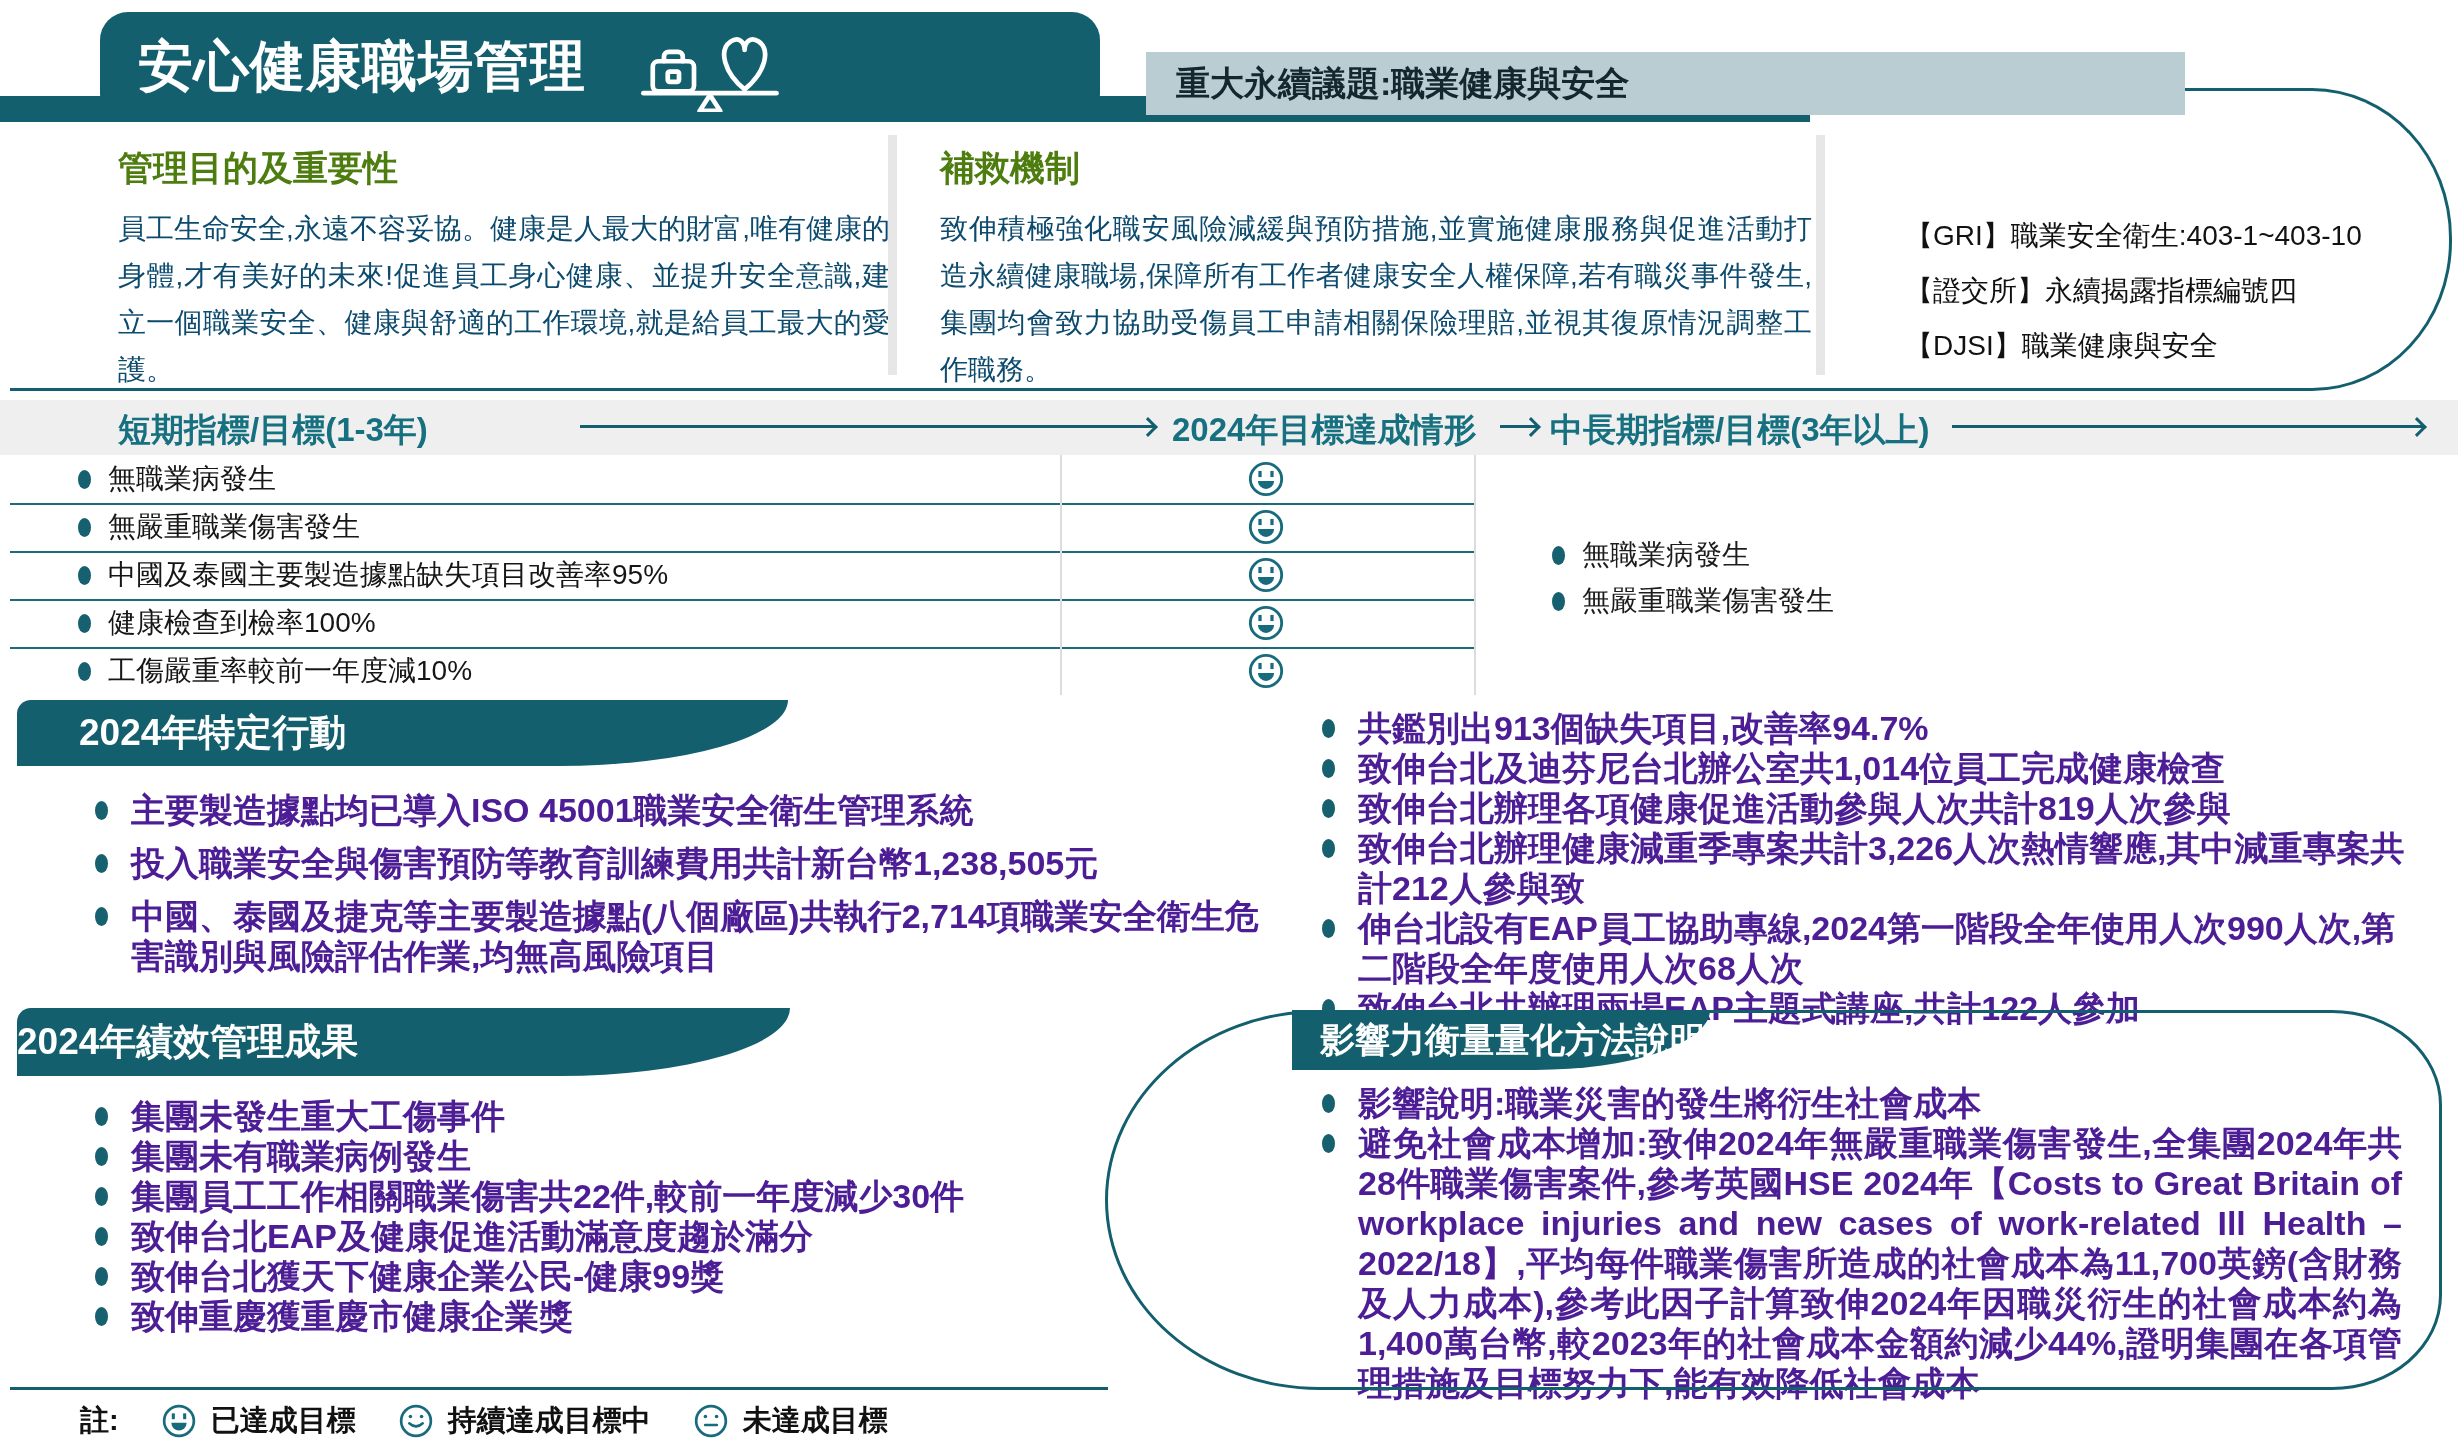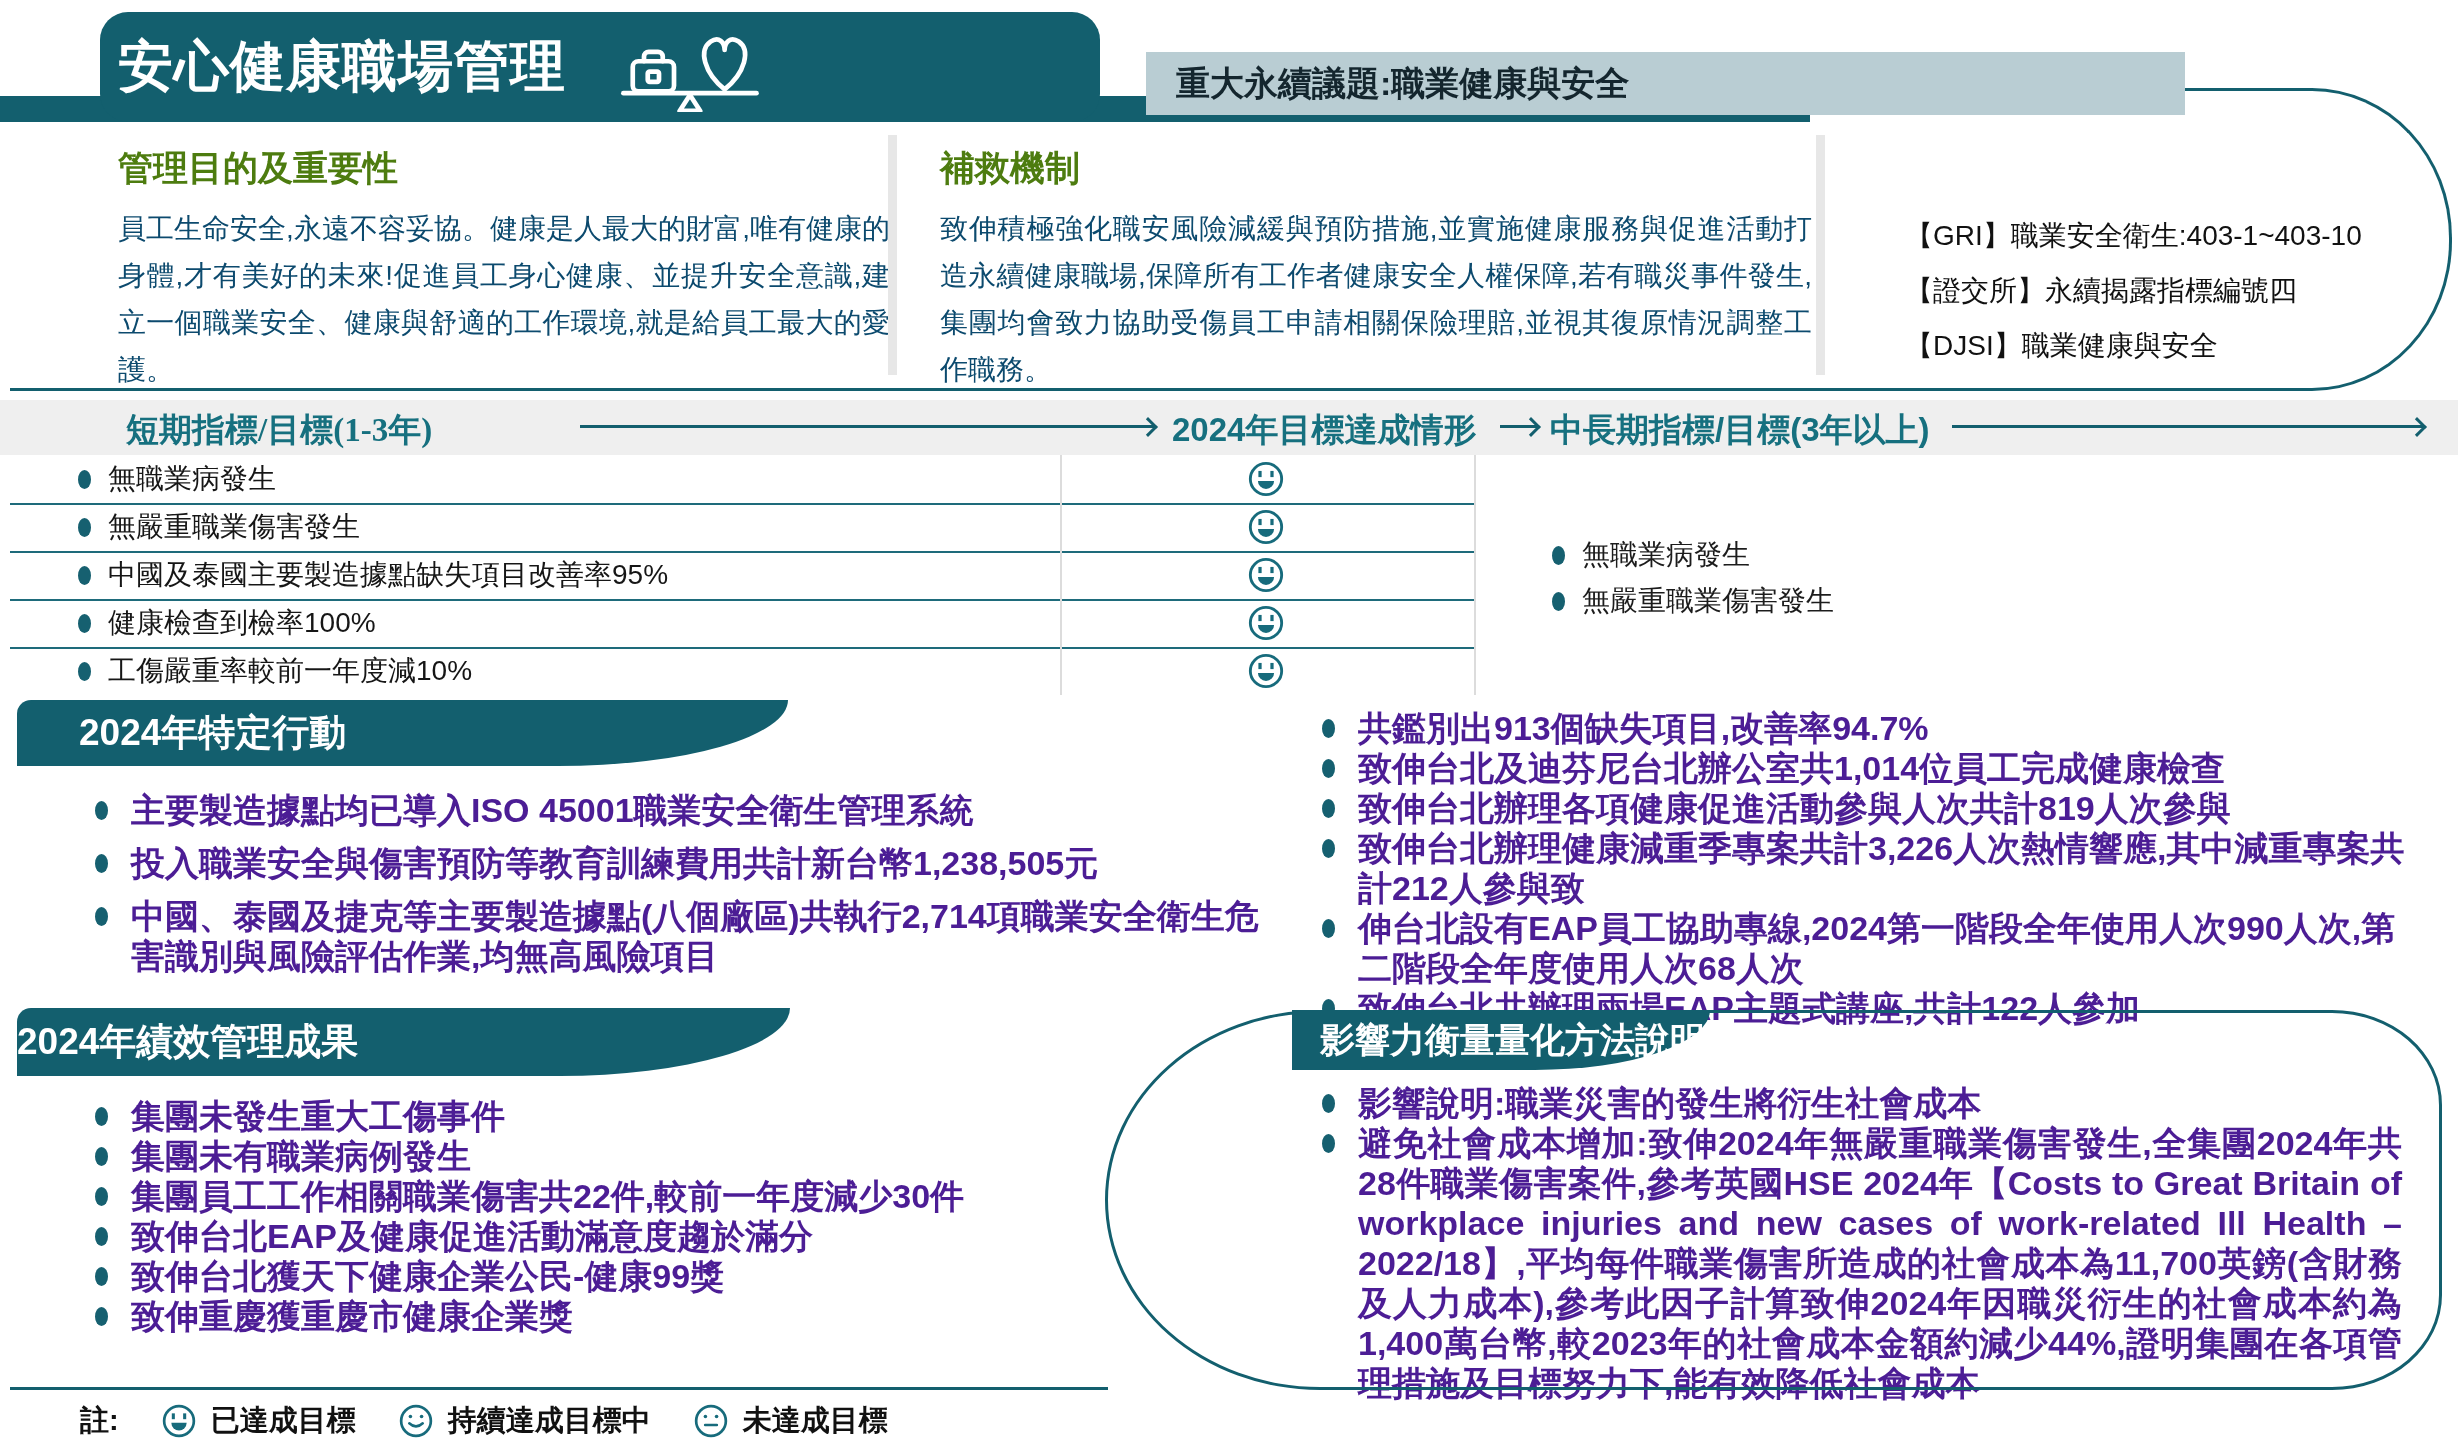--- a/index.html
+++ b/index.html
@@ -4,21 +4,21 @@
 <style>
   html,body{margin:0;padding:0;background:#ffffff;}
   .canvas{
     position:relative;width:2458px;height:1448px;overflow:hidden;background:#fff;
     font-family:"Liberation Sans","DejaVu Sans",sans-serif;color:#1c1c1c;
   }
   
   .top-strip{position:absolute;left:0;top:96px;width:1810px;height:26px;background:#135F6E;z-index:1;}
   .title-block{
     position:absolute;left:100px;top:12px;width:1000px;height:110px;background:#135F6E;
-    border-radius:28px;z-index:2;display:flex;align-items:center;padding-left:18px;box-sizing:border-box;
+    border-radius:28px;z-index:2;display:flex;align-items:center;padding-left:38px;box-sizing:border-box;
   }
   .title-block h1{margin:0;font-size:55px;letter-spacing:1px;color:#fff;font-weight:bold;}
   .title-icon{margin-left:48px;flex:0 0 auto;}
   .topic-bar{
     position:absolute;left:1146px;top:52px;width:1039px;height:63px;background:#B9CDD3;z-index:3;
     display:flex;align-items:center;padding-left:30px;box-sizing:border-box;
   }
   .topic-bar span{font-size:34px;font-weight:bold;color:#14262e;}
   .ref-outline{
     position:absolute;left:1900px;top:88px;width:552px;height:303px;box-sizing:border-box;
@@ -134,21 +134,21 @@
 
   <div class="vdivider" style="left:1816px;top:135px;height:240px;"></div>
 
   <div class="refs">
     <div>【GRI】職業安全衛生:403-1~403-10</div>
     <div>【證交所】永續揭露指標編號四</div>
     <div>【DJSI】職業健康與安全</div>
   </div>
 
   <div class="band">
-    <div class="band-h" style="left:126px;font-family:Liberation Serif, serif;">短期指標/目標(1-3年)</div>
+    <div class="band-h" style="left:118px;">短期指標/目標(1-3年)</div>
     <div class="band-h" style="left:1172px;">2024年目標達成情形</div>
     <div class="band-h" style="left:1550px;">中長期指標/目標(3年以上)</div>
   </div>
   <div class="harrow" style="left:580px;width:575px;"></div>
   <div class="harrow" style="left:1500px;width:38px;"></div>
   <div class="harrow" style="left:1952px;width:472px;"></div>
 
   <div class="goal-row" style="top:455px;">
     <span class="bullet"></span>
     <span class="txt">無職業病發生</span>

